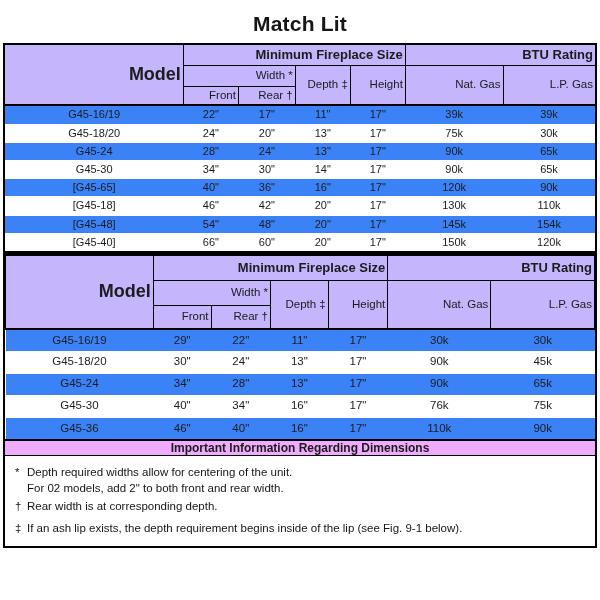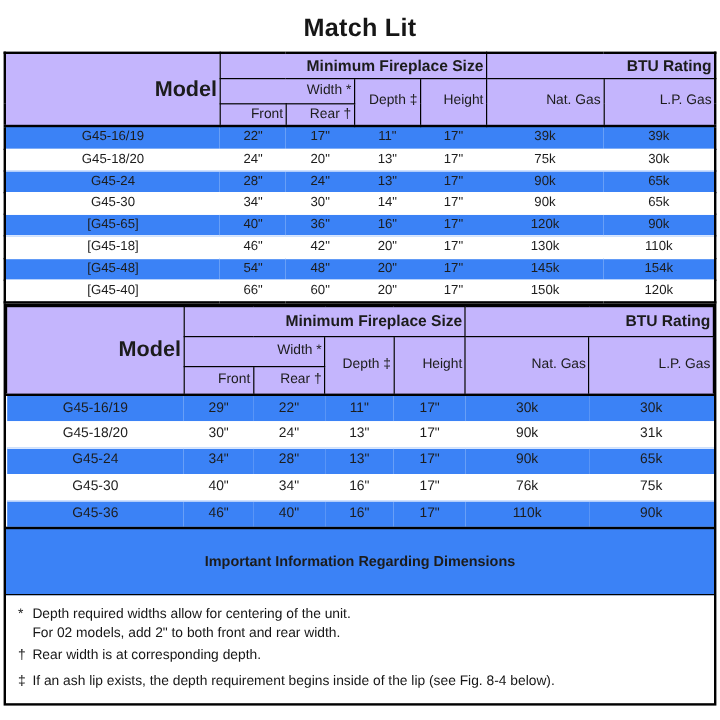--- a/index.html
+++ b/index.html
@@ -63,22 +63,22 @@
 
   .bordered-block { border: 2px solid #000; }
   .bordered-block table.spec-table { border: 0; }
 
   .info-banner {
     border-top: 2px solid #000;
     border-bottom: 1px solid #000;
     text-align: center;
     font-weight: bold;
     font-size: 12px;
-    padding: 20px 2px;
-    background: #3b82f6;
+    padding: 0 2px;
+    background: #f0abfc;
   }
 
   .footnotes { padding: 9px 8px 11px 8px; font-size: 11.5px; color: #161616; }
   .fn { display: flex; align-items: flex-start; line-height: 1.25; }
   .fn-marker { flex: 0 0 14px; text-align: left; padding-left: 2px; }
   .fn-text { flex: 1; }
   .fn.cont { margin-top: 1px; }
   .fn.dagger { margin-top: 4px; }
   .fn.ddagger { margin-top: 7px; }
 </style>
@@ -233,21 +233,21 @@
             <td>30k</td>
             <td>30k</td>
           </tr>
           <tr>
             <td>G45-18/20</td>
             <td>30"</td>
             <td>24"</td>
             <td>13"</td>
             <td>17"</td>
             <td>90k</td>
-            <td>31k</td>
+            <td>45k</td>
           </tr>
           <tr class="shaded">
             <td>G45-24</td>
             <td>34"</td>
             <td>28"</td>
             <td>13"</td>
             <td>17"</td>
             <td>90k</td>
             <td>65k</td>
           </tr>
@@ -282,18 +282,18 @@
       <div class="fn cont">
         <span class="fn-marker"></span>
         <span class="fn-text">For 02 models, add 2" to both front and rear width.</span>
       </div>
       <div class="fn dagger">
         <span class="fn-marker">†</span>
         <span class="fn-text">Rear width is at corresponding depth.</span>
       </div>
       <div class="fn ddagger">
         <span class="fn-marker">‡</span>
-        <span class="fn-text">If an ash lip exists, the depth requirement begins inside of the lip (see Fig. 8-4 below).</span>
+        <span class="fn-text">If an ash lip exists, the depth requirement begins inside of the lip (see Fig. 9-1 below).</span>
       </div>
     </div>
   </div>
 
 </div>
 
 </body></html>

